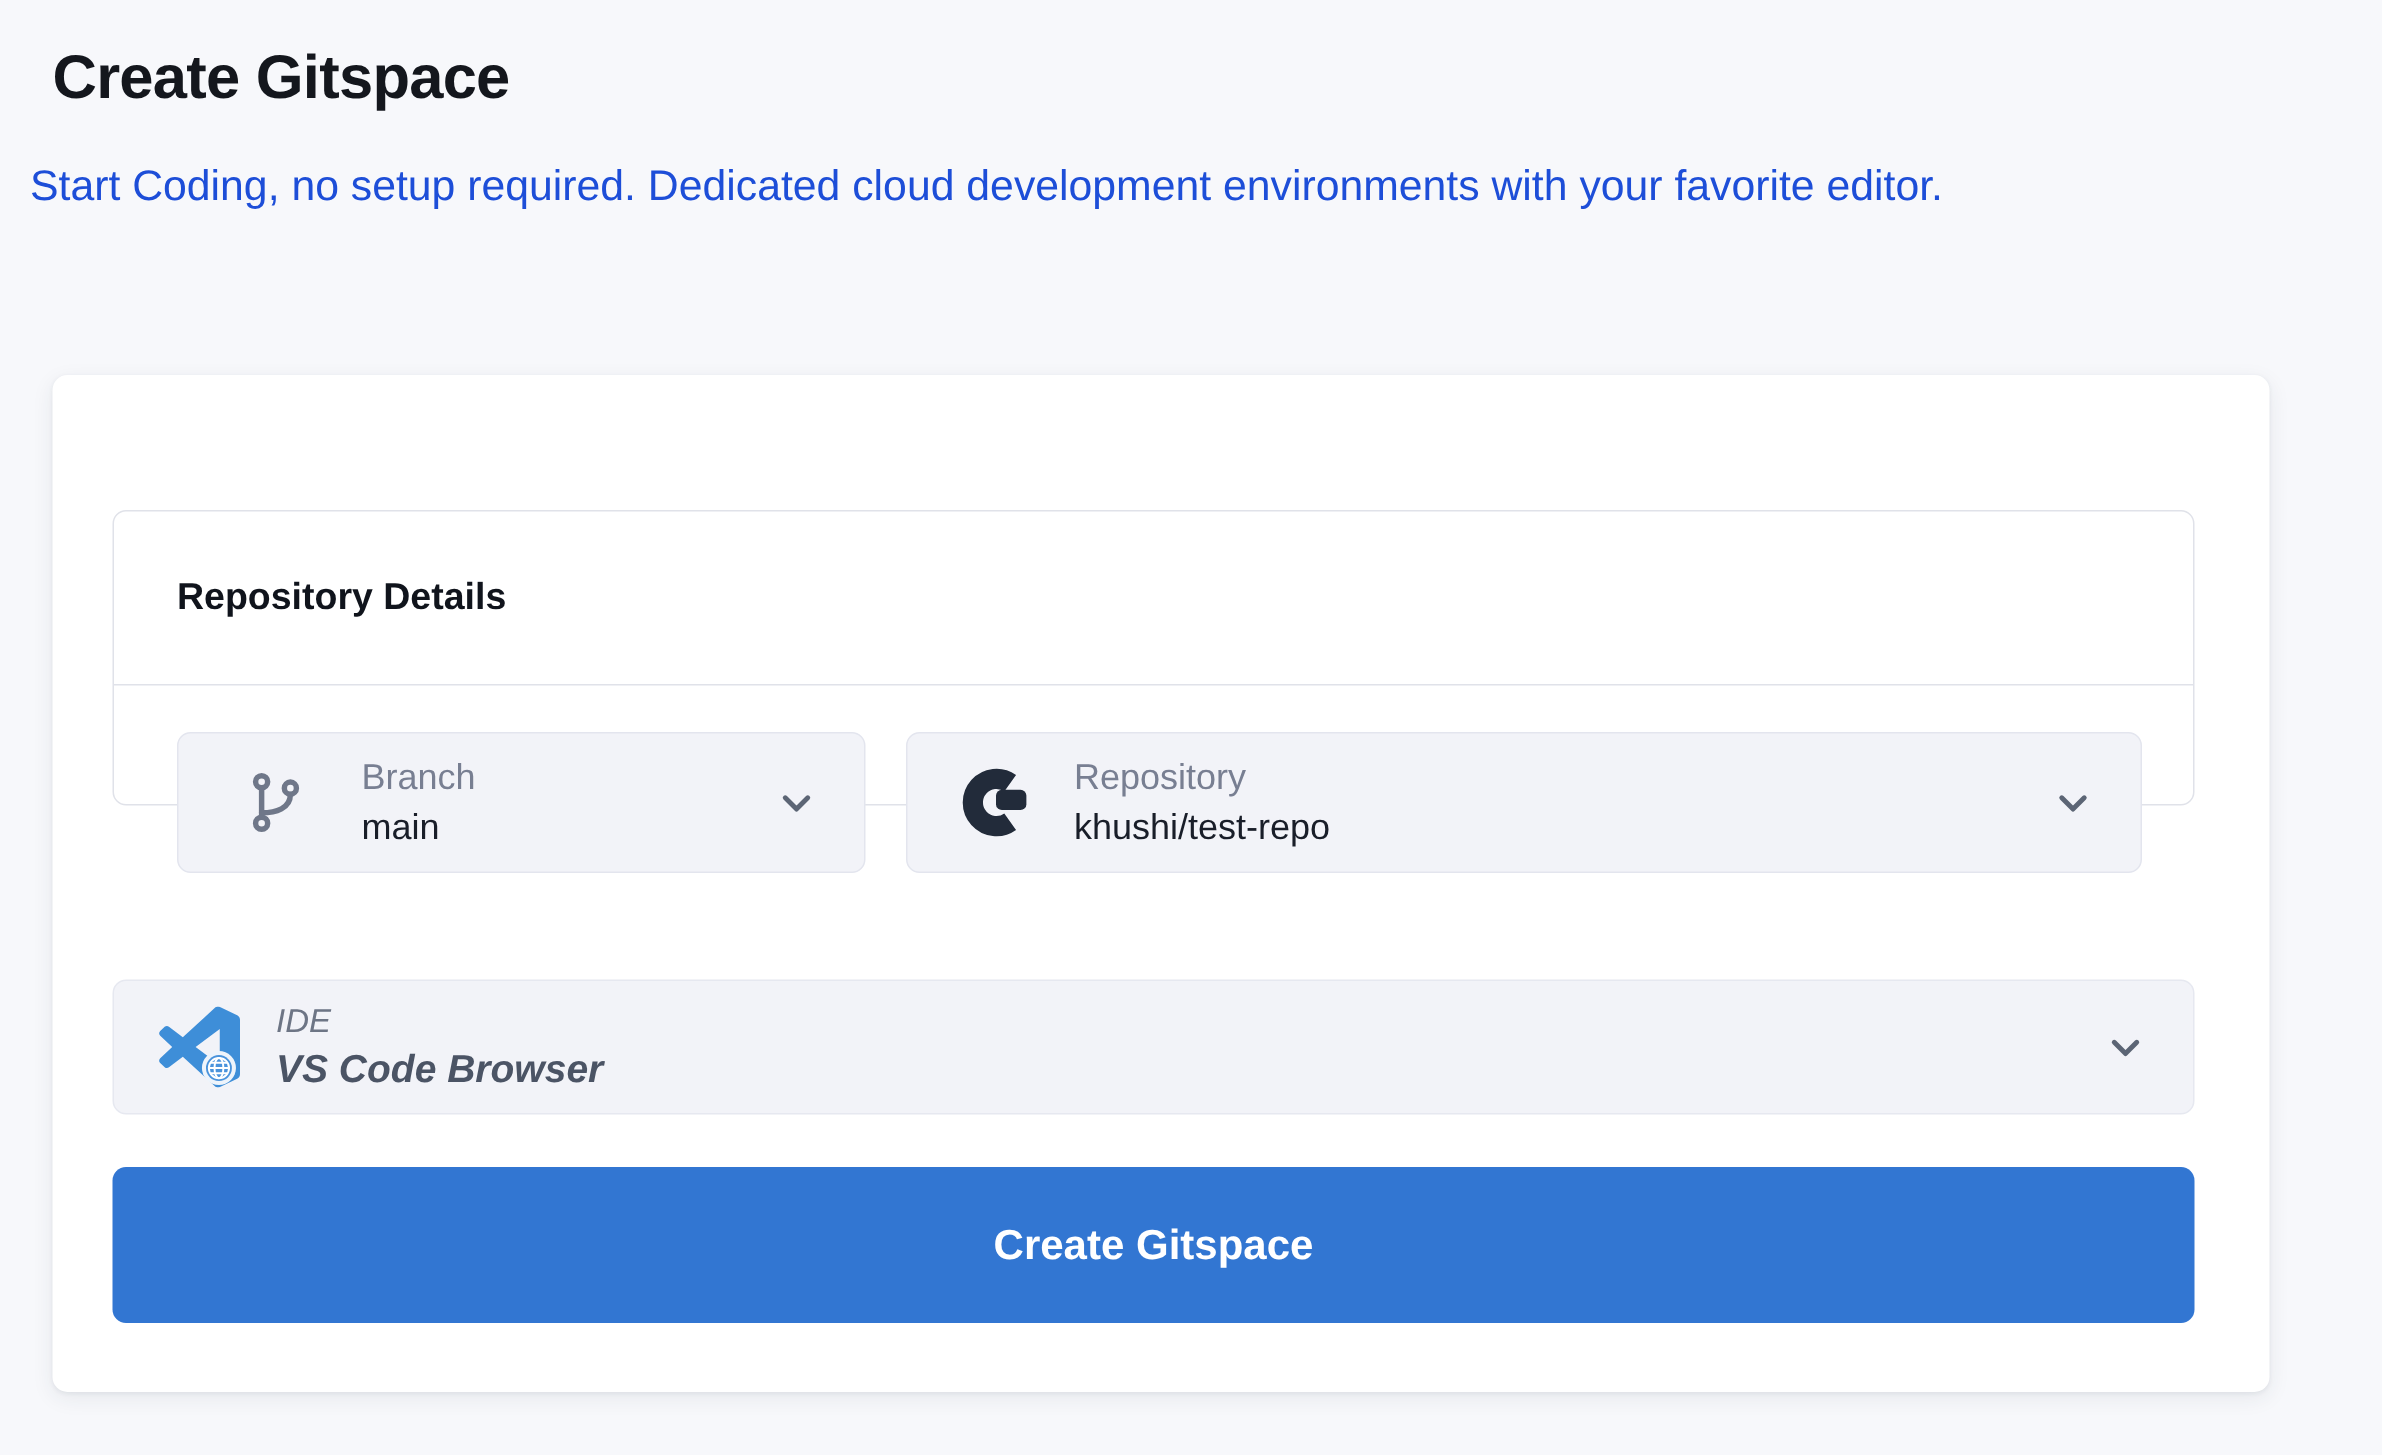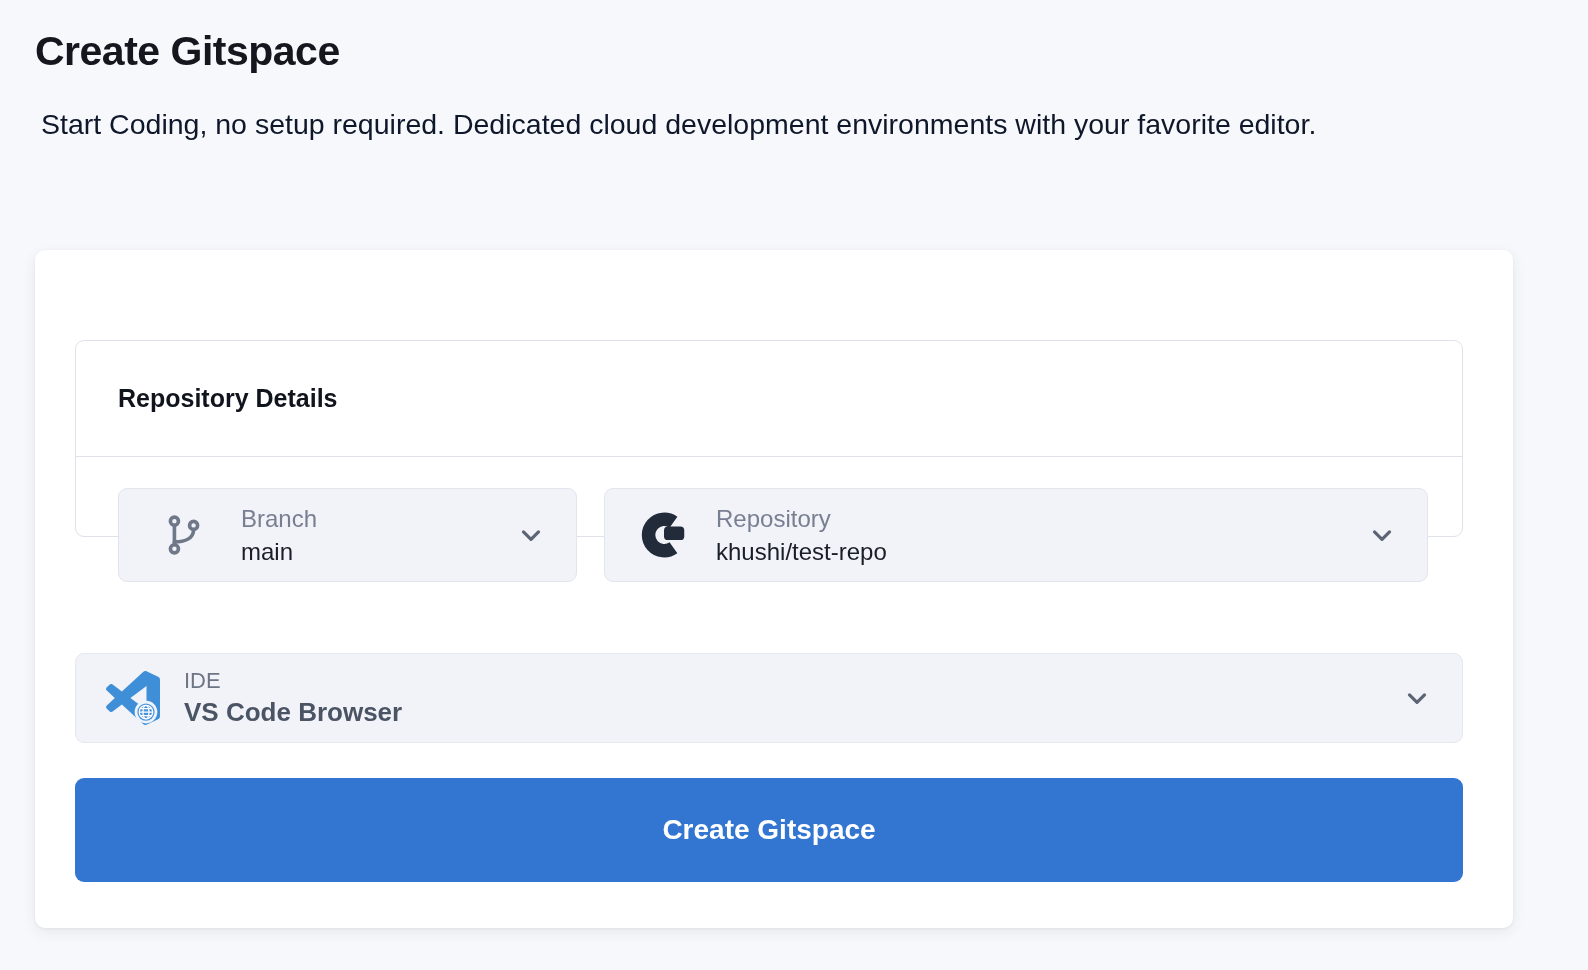--- a/index.html
+++ b/index.html
@@ -9,23 +9,23 @@
     font-family: "Liberation Sans", sans-serif;
     position: relative;
     overflow: hidden;
   }
   .page-title {
     position: absolute; left: 35px; top: 28px;
     font-size: 41px; font-weight: 700; color: #14171d;
     letter-spacing: -0.5px;
   }
   .page-subtitle {
-    position: absolute; left: 41px; top: 102px;
+    position: absolute; left: 20px; top: 102px;
     max-width: 1400px;
-    font-size: 28.5px; line-height: 1.6; color: #0f172a;
+    font-size: 28.5px; line-height: 1.6; color: #1d4ed8;
   }
   .card {
     position: absolute; left: 35px; top: 250px;
     width: 1478px; height: 678px;
     background: #ffffff; border-radius: 10px;
     box-shadow: 0 4px 14px rgba(40,50,70,0.08), 0 1px 3px rgba(40,50,70,0.06);
   }
   .repo-box {
     position: absolute; left: 40px; top: 90px;
     width: 1388px; height: 197px;
@@ -74,20 +74,21 @@
   .gap25 { width: 25px; flex: 0 0 25px; }
   .gap34 { width: 34px; flex: 0 0 34px; }
   .gap24 { width: 24px; flex: 0 0 24px; }
   .ide-field {
     position: absolute; left: 40px; top: 403px;
     width: 1388px; height: 90px;
     background: #f2f3f8; border: 1px solid #e6e8f0; border-radius: 9px;
     display: flex; align-items: center;
     padding: 0 30px 0 30px;
     cursor: pointer;
+    font-style: italic;
   }
   .ide-label { font-size: 22px; color: #6d7585; margin-bottom: 3px; }
   .ide-value { font-size: 26px; font-weight: 700; color: #4b5465; }
   .create-btn {
     position: absolute; left: 40px; top: 528px;
     width: 1388px; height: 104px;
     background: #3276d2; border: none; border-radius: 9px;
     color: #ffffff; font-size: 28px; font-weight: 700;
     font-family: "Liberation Sans", sans-serif;
     display: flex; align-items: center; justify-content: center;

